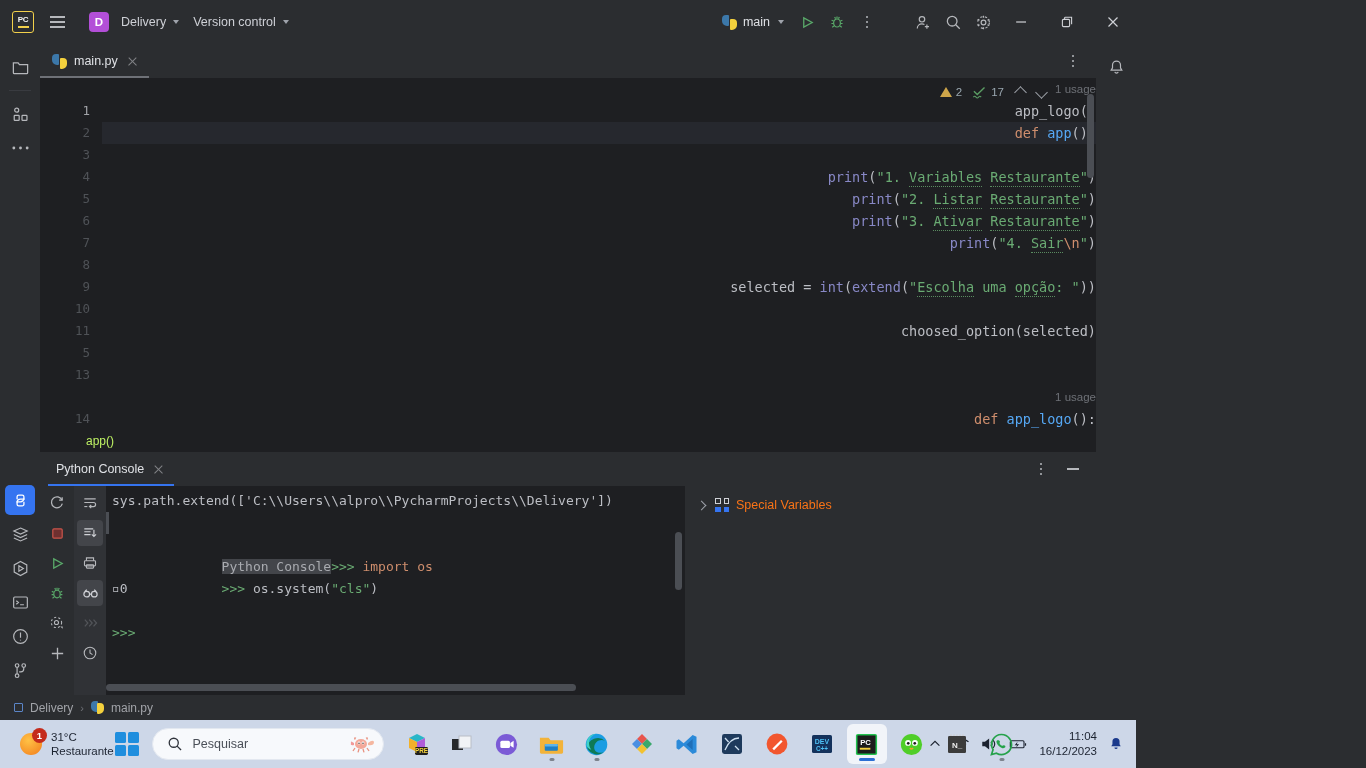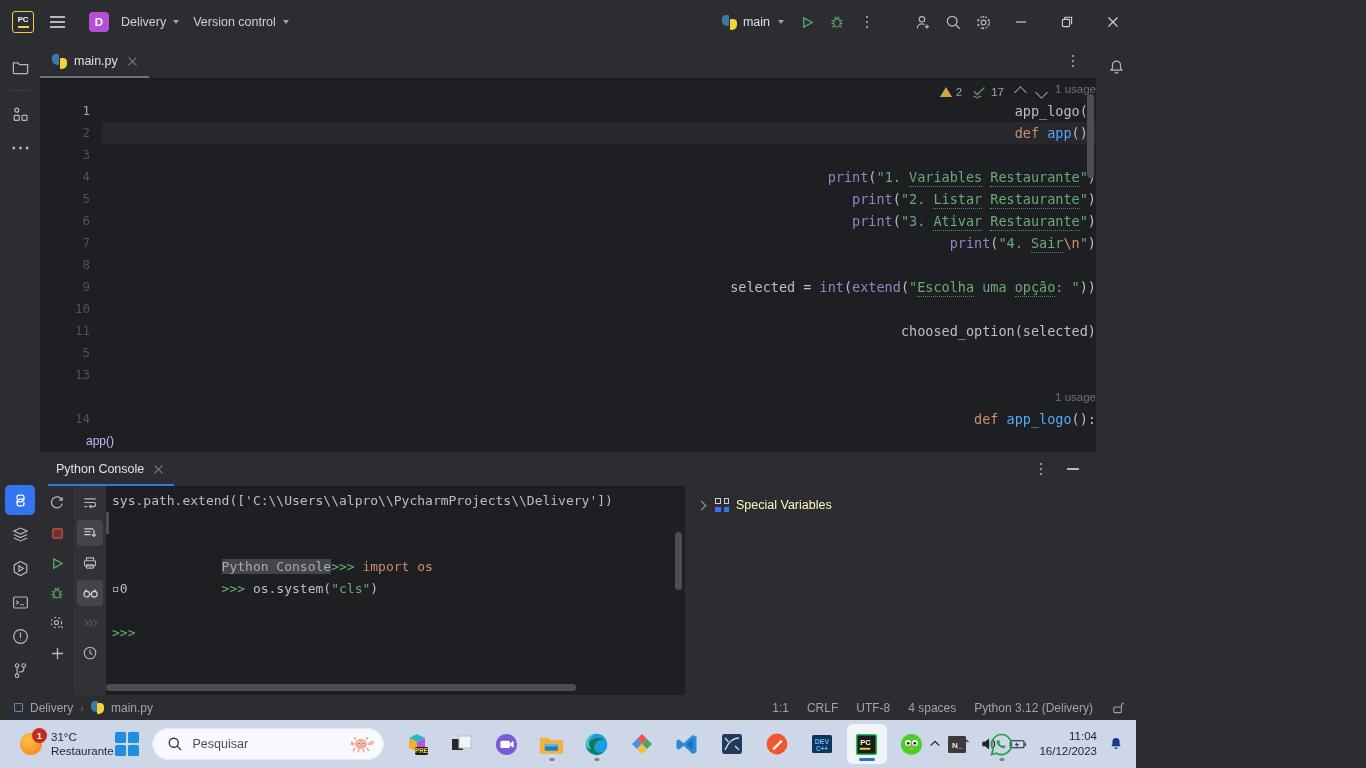--- a/index.html
+++ b/index.html
@@ -99,21 +99,21 @@
   }
   .insp .warn-t { width: 0; height: 0; border-left: 6px solid transparent; border-right: 6px solid transparent; border-bottom: 10px solid #cea54a; position: relative; }
   .insp .cnt { color: #9aa7b0; }
   .scrollthumb { position: absolute; right: 2px; top: 16px; width: 7px; height: 84px; border-radius: 4px; background: #4b4e54; }
   .chev-sm { width: 9px; height: 9px; border-left: 1.4px solid #9fa3ab; border-bottom: 1.4px solid #9fa3ab; }
   .chev-sm.up { transform: rotate(135deg); }
   .chev-sm.dn { transform: rotate(-45deg); }
 
   .breadcrumb {
     height: 24px; flex: 0 0 24px; background: #1e1f22; display: flex; align-items: center;
-    padding-left: 46px; font-size: 12px; color: #c4b5fd; border-top: 1px solid #1e1f22;
+    padding-left: 46px; font-size: 12px; color: #bef264; border-top: 1px solid #1e1f22;
   }
 
   
   .panel { flex: 0 0 243px; display: flex; flex-direction: column; background: #2b2d30; min-height: 0; }
   .panel-head { height: 34px; flex: 0 0 34px; display: flex; align-items: center; padding-left: 8px; position: relative; }
   .ptab { display: flex; align-items: center; gap: 7px; padding: 0 8px; height: 34px; position: relative; font-size: 12.5px; color: #dfe1e5; cursor: pointer; }
   .ptab.active::after { content: ""; position: absolute; left: 0; right: 0; bottom: 0; height: 2.5px; background: #3574f0; }
   .panel-head-right { margin-left: auto; display: flex; align-items: center; gap: 2px; padding-right: 8px; }
   .minus { width: 12px; height: 1.8px; background: #b6b8bc; }
   .panel-body { flex: 1 1 auto; display: flex; min-height: 0; }
@@ -126,21 +126,21 @@
     flex: 1 1 auto; min-width: 0; background: #1e1f22; position: relative;
     font-family: "DejaVu Sans Mono", monospace; font-size: 13px; line-height: 22px; padding: 4px 16px 0 6px; overflow: hidden;
   }
   .conline { height: 22px; white-space: pre; color: #bcbec4; }
   .prompt { color: #6aab73; }
   .pctag { background: #43454a; color: #a9abb0; }
   .hscroll { position: absolute; left: 0; bottom: 4px; width: 470px; height: 7px; border-radius: 4px; background: #4b4e54; }
   .vscroll-c { position: absolute; right: 2px; top: 46px; width: 7px; height: 58px; border-radius: 4px; background: #4b4e54; }
   .cmark { position: absolute; left: 0; top: 26px; width: 3px; height: 22px; background: #4b4e54; }
   .vars { width: 412px; flex: 0 0 412px; background: #2b2d30; border-left: 1px solid #1e1f22; padding: 10px 0 0 0; }
-  .varrow { display: flex; align-items: center; gap: 7px; padding: 2px 10px; font-size: 12.5px; color: #fef9c3; cursor: pointer; }
+  .varrow { display: flex; align-items: center; gap: 7px; padding: 2px 10px; font-size: 12.5px; color: #f97316; cursor: pointer; }
   .chev-r { width: 7px; height: 7px; border-right: 1.4px solid #9fa3ab; border-top: 1.4px solid #9fa3ab; transform: rotate(45deg); margin: 0 3px; }
   .grid-ic { width: 14px; height: 14px; position: relative; flex: 0 0 14px; }
   .grid-ic i { position: absolute; width: 5.5px; height: 5.5px; box-sizing: border-box; }
   .grid-ic i:nth-child(1) { left: 0; top: 0; border: 1.3px solid #cfd1d6; }
   .grid-ic i:nth-child(2) { right: 0; top: 0; border: 1.3px solid #cfd1d6; }
   .grid-ic i:nth-child(3) { left: 0; bottom: 0; background: #3574f0; }
   .grid-ic i:nth-child(4) { right: 0; bottom: 0; background: #3574f0; }
 
   
   .statusbar {
@@ -562,33 +562,20 @@
     </div>
   </div>
 
   <div class="statusbar">
     <div class="sb-left">
       <span class="sq-ic"></span>
       <span>Delivery</span>
       <span class="crumb-sep">›</span>
       <span class="pyicon" style="width:13px;height:13px;flex:0 0 13px"></span>
       <span>main.py</span>
-    </div>
-    <div class="sb-right">
-      <span>1:1</span>
-      <span>CRLF</span>
-      <span>UTF-8</span>
-      <span>4 spaces</span>
-      <span>Python 3.12 (Delivery)</span>
-      <span style="display:inline-flex">
-        <svg width="15" height="15" viewBox="0 0 16 16" stroke="#a1a3a8" stroke-width="1.2" fill="none">
-          <rect x="3" y="7.4" width="8" height="6" rx="1"></rect>
-            <path d="M11.4 7.4V5.6a2.4 2.4 0 0 1 2.4-2.4"></path>
-        </svg>
-      </span>
     </div>
   </div>
 
   <div class="taskbar">
     <div class="weather">
       <span class="sun">
         <span class="badge1">1</span>
       </span>
       <span class="wtxt">
         <div>31°C</div>

